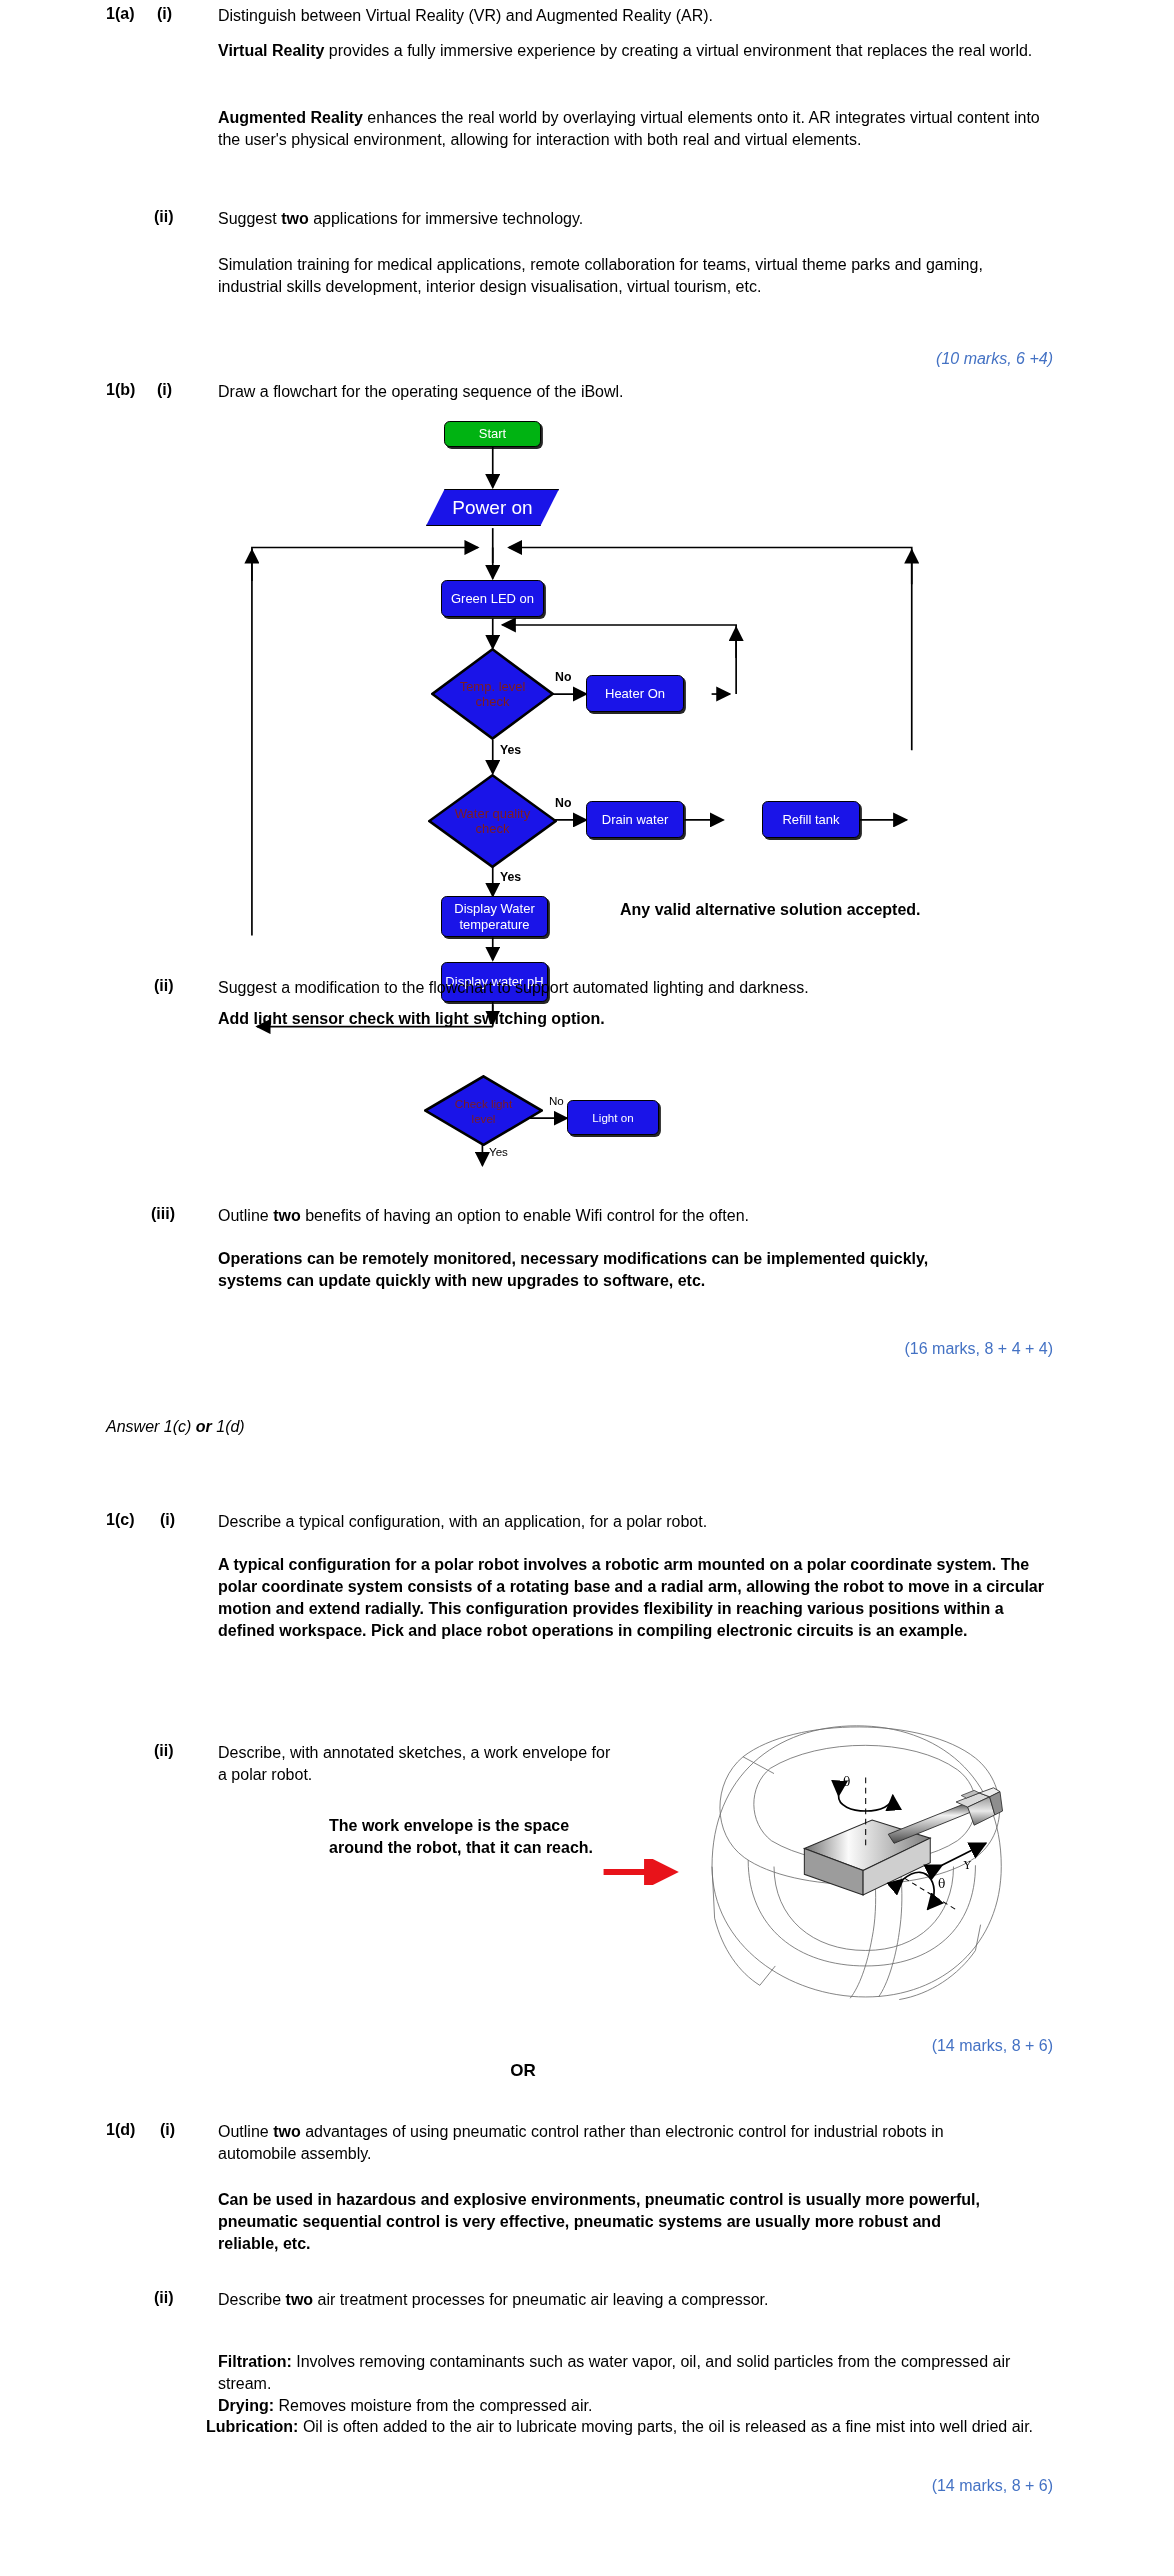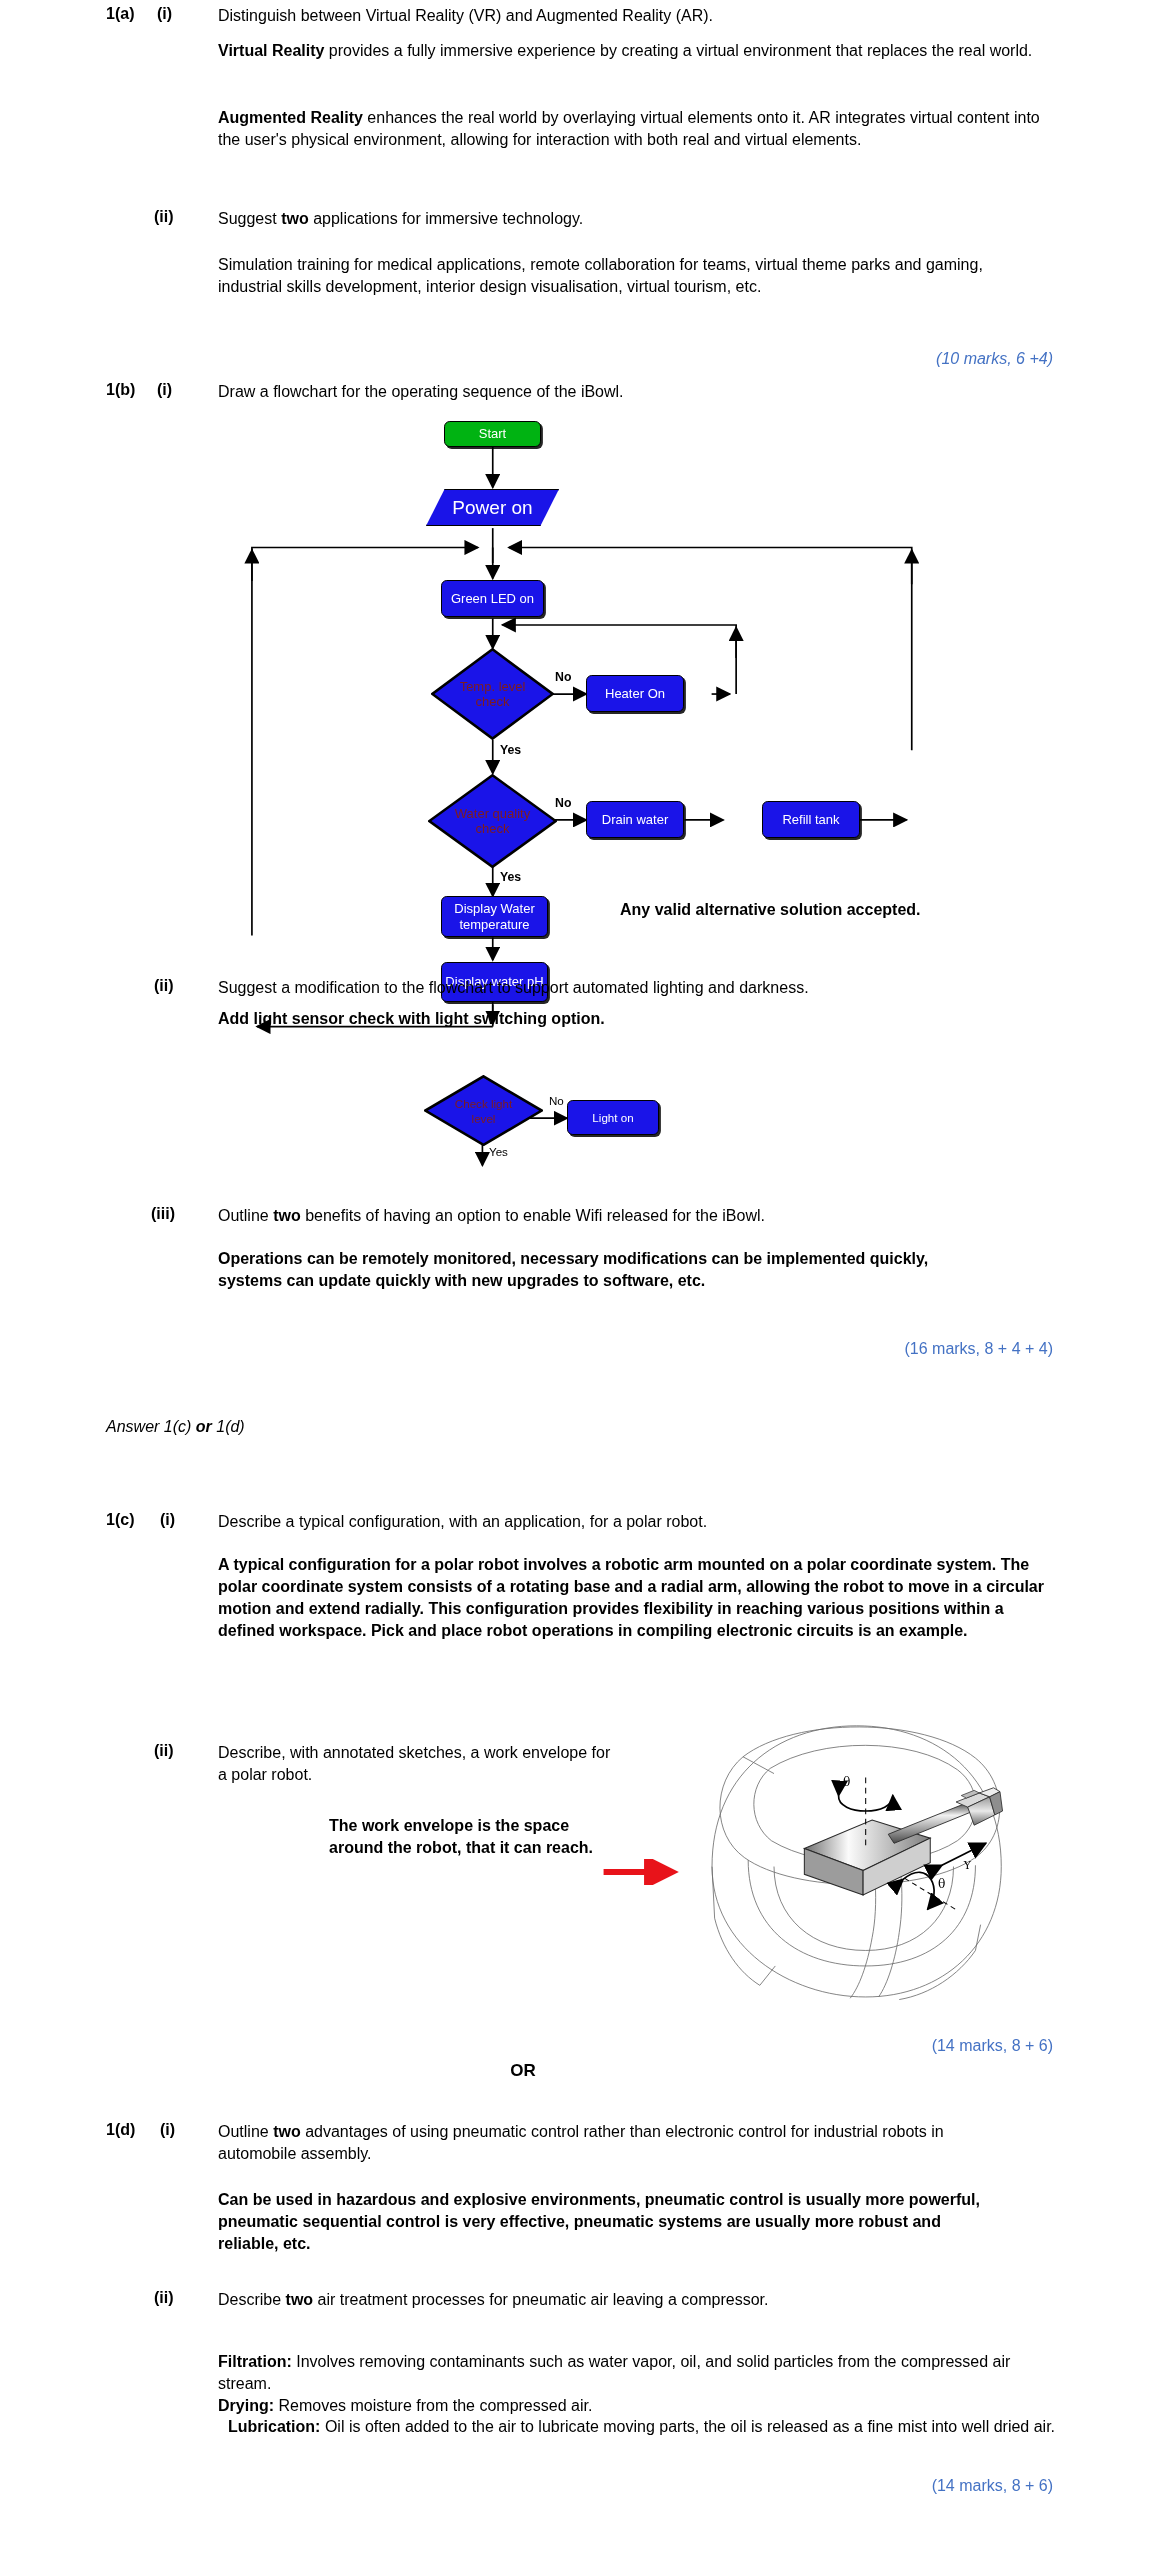--- a/index.html
+++ b/index.html
@@ -268,21 +268,21 @@
     <div class="node" style="left:567px; top:1100px; width:92px; height:35px; font-size:11.6px;">
       <span>Light on</span>
     </div>
 
     <div class="edge-label" style="left:549px; top:1094px; font-weight:normal; font-size:11.6px;">No</div>
     <div class="edge-label" style="left:489px; top:1145px; font-weight:normal; font-size:11.6px;">Yes</div>
   </div>
 
   <div class="lbl-r" style="left:151px; top:1205px;">(iii)</div>
   <div class="body-txt" style="left:218px; top:1205px; width:833px;">
-    <span>Outline </span><span class="bold">two</span><span> benefits of having an option to enable Wifi released for the iBowl.</span>
+    <span>Outline </span><span class="bold">two</span><span> benefits of having an option to enable Wifi control for the often.</span>
   </div>
   <div class="note-bold" style="left:218px; top:1248px; width:730px;">Operations can be remotely monitored, necessary modifications can be implemented quickly, systems can update quickly with new upgrades to software, etc.</div>
 
   <div class="marks" style="left:646px; top:1340px; width:407px;">(16 marks, 8 + 4 + 4)</div>
 
   <div class="body-txt ital" style="left:106px; top:1416px; width:452px;">
     <span>Answer 1(c) </span><span class="bold">or</span><span> 1(d)</span>
   </div>
 
   <div class="lbl-a" style="left:106px; top:1511px;">1(c)</div>
@@ -404,20 +404,20 @@
   </div>
 
   <div class="body-txt" style="left:218px; top:2351px; width:840px;">
     <span class="bold">Filtration:</span><span> Involves removing contaminants such as water vapor, oil, and solid particles from the compressed air stream.</span>
   </div>
 
   <div class="body-txt" style="left:218px; top:2395px; width:840px;">
     <span class="bold">Drying:</span><span> Removes moisture from the compressed air.</span>
   </div>
 
-  <div class="body-txt" style="left:228px; top:2416px; width:840px;">
+  <div class="body-txt" style="left:206px; top:2416px; width:840px;">
     <span class="bold">Lubrication:</span><span> Oil is often added to the air to lubricate moving parts, the oil is released as a fine mist into well dried air.</span>
   </div>
 
   <div class="marks" style="left:646px; top:2477px; width:407px;">(14 marks, 8 + 6)</div>
 
 </div>
 
 
 </body></html>

